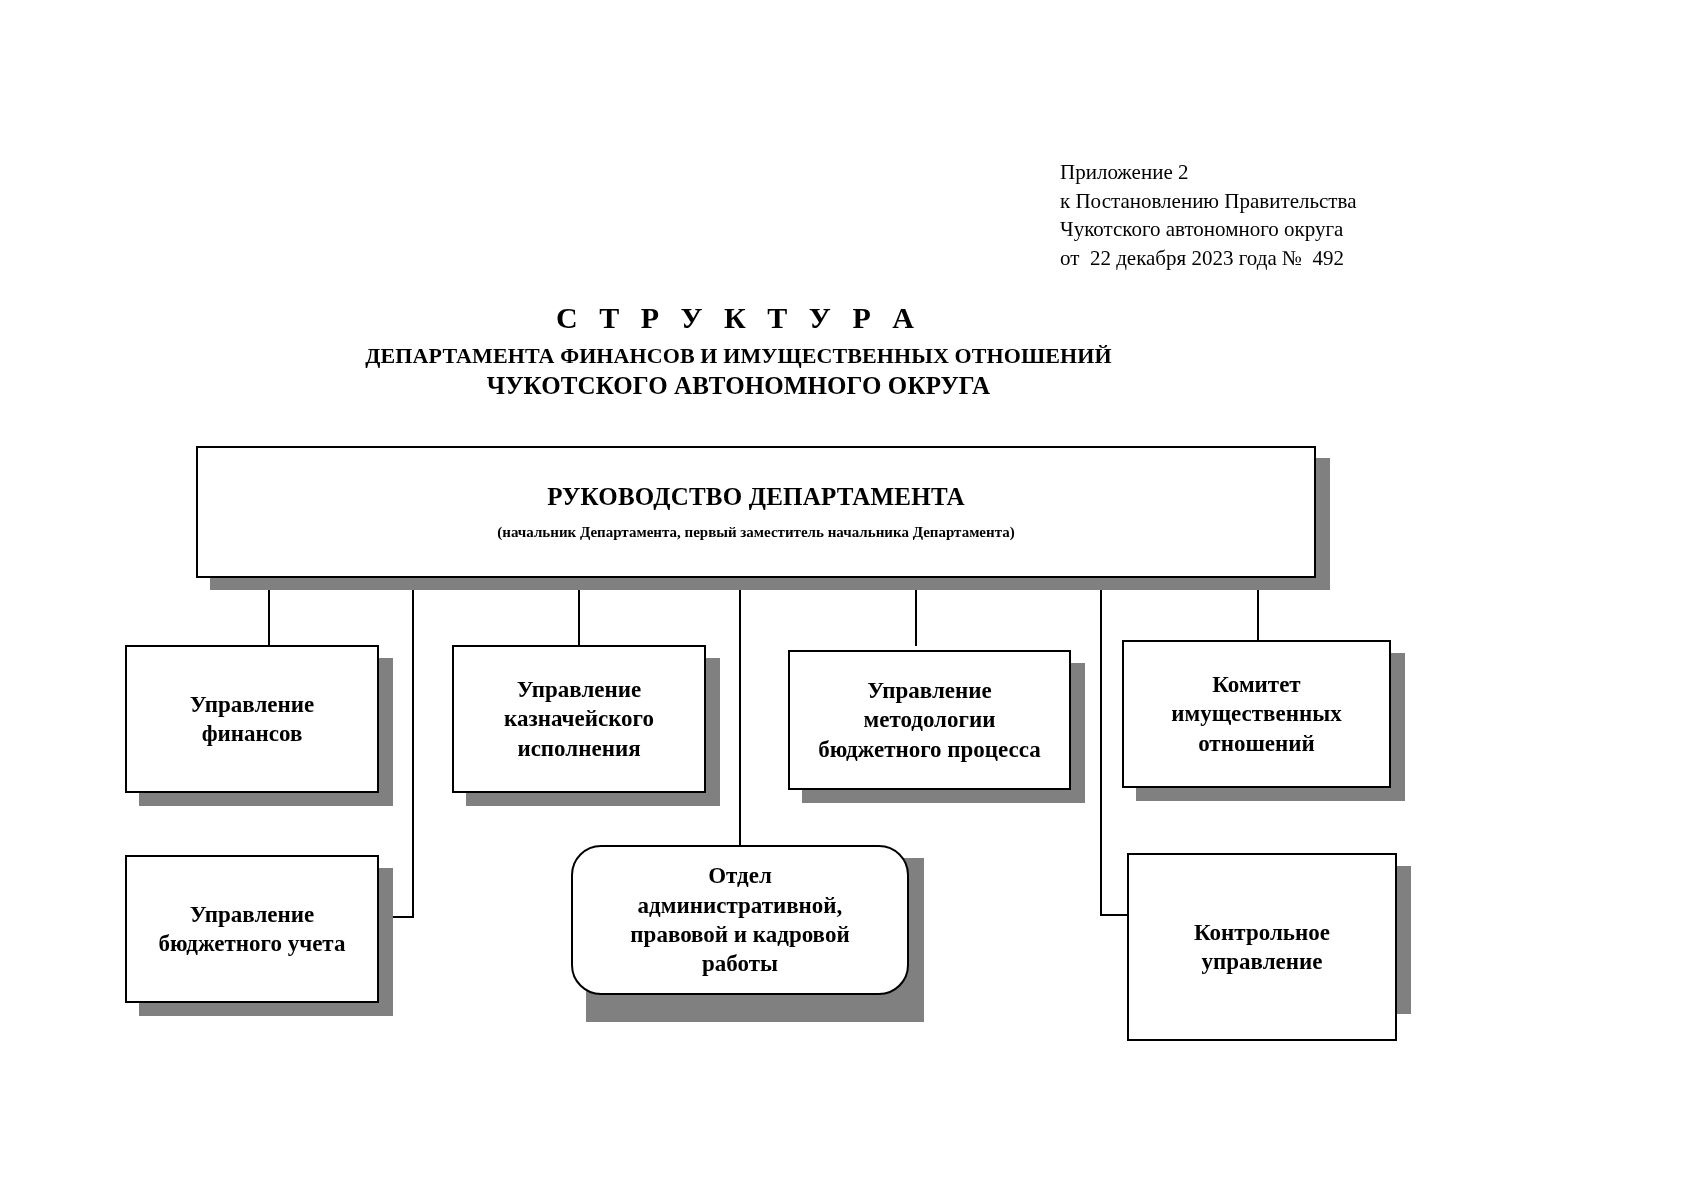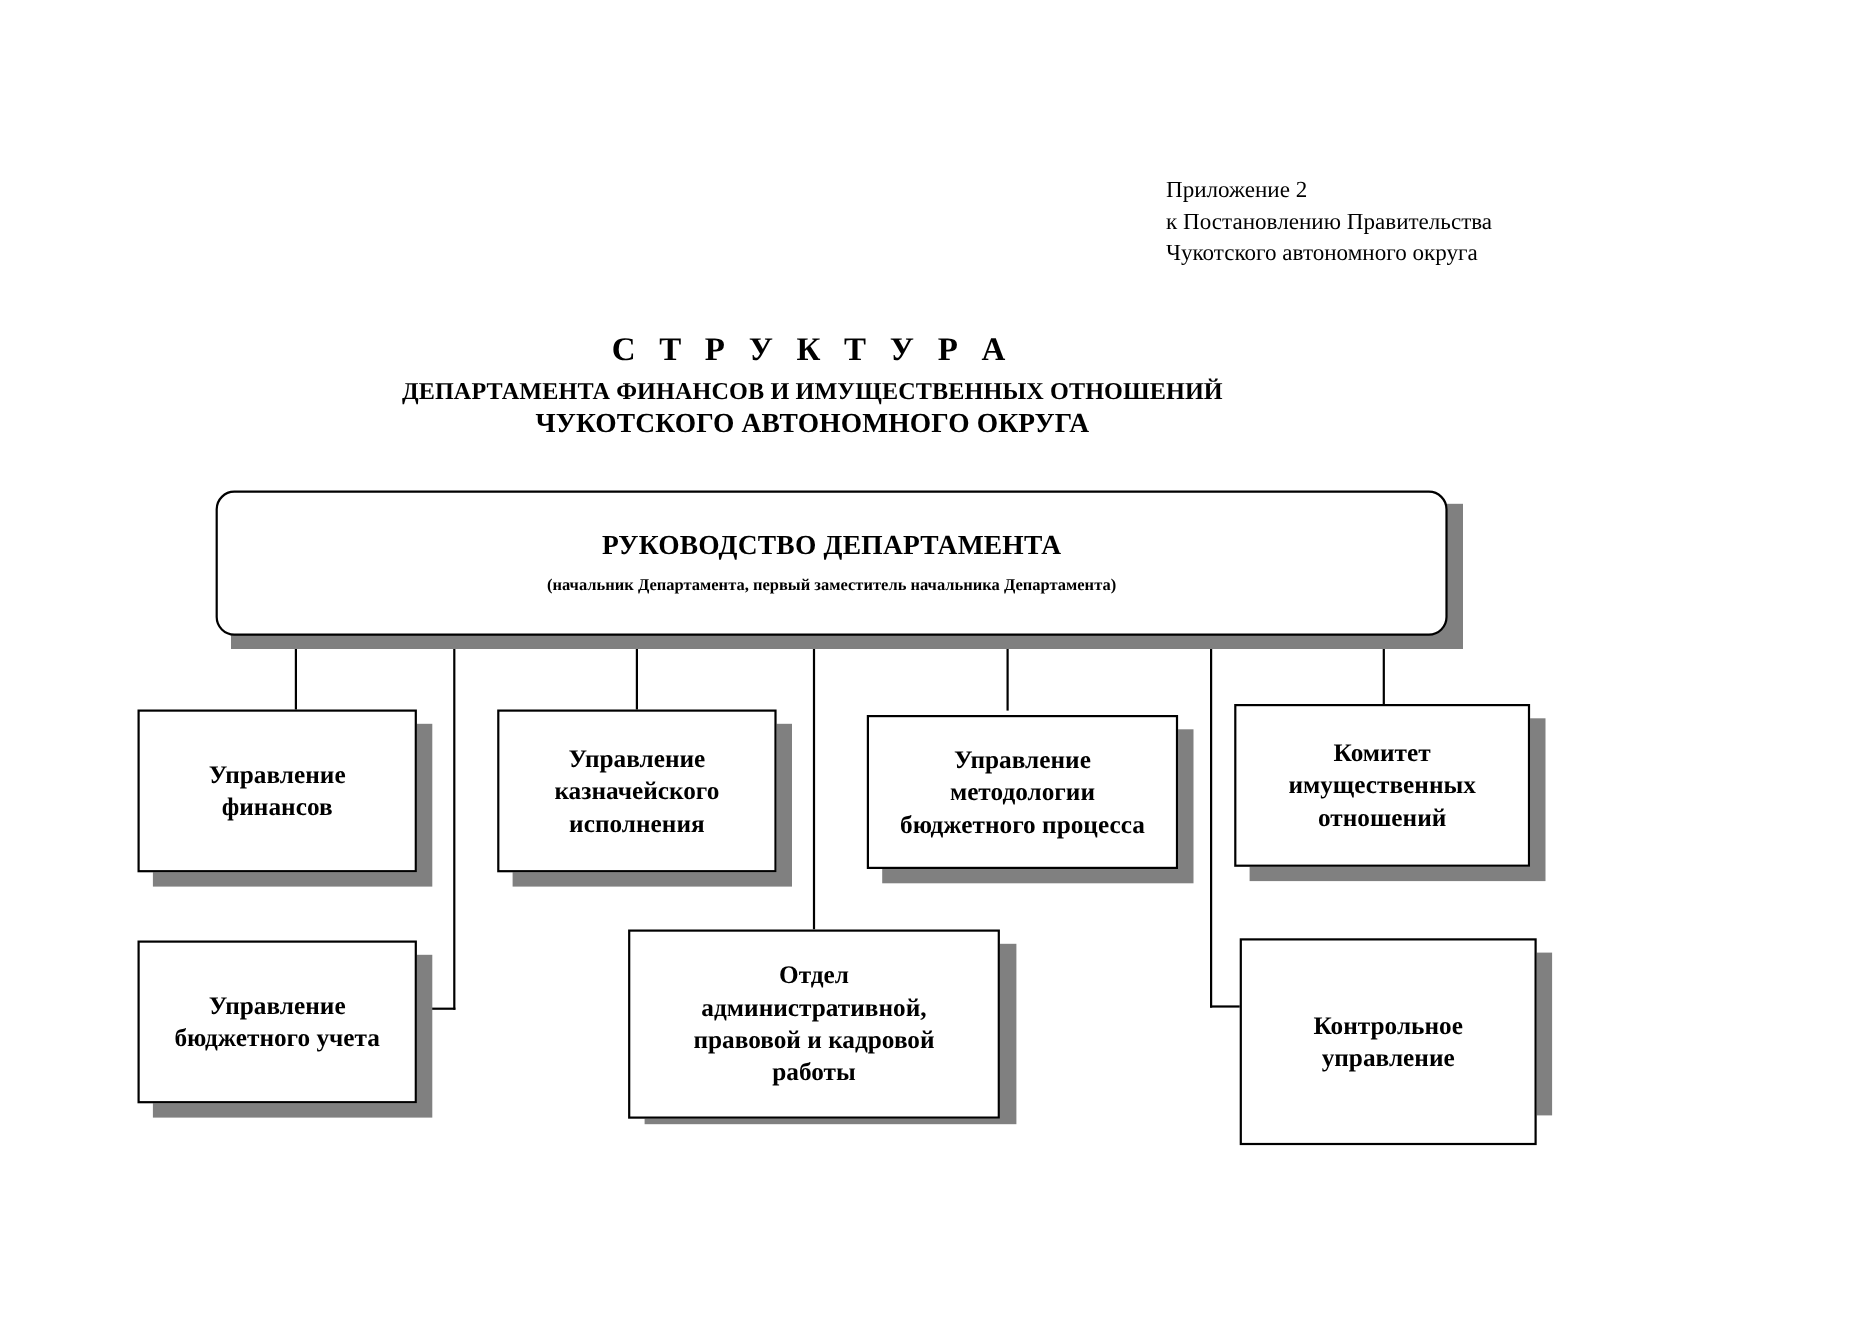--- a/index.html
+++ b/index.html
@@ -118,20 +118,21 @@
   }
   .node.child .label { font-size: 23px; }
 </style>
 </head>
 <body>
 
 <div id="appendix-note">
   <span class="ln">Приложение 2</span>
   <span class="ln">к Постановлению Правительства</span>
   <span class="ln">Чукотского автономного округа</span>
+  <span class="ln">от  22 декабря 2023 года №  492</span>
 </div>
 
 <div id="title-block">
   <span class="t1">С Т Р У К Т У Р А</span>
   <span class="t2">ДЕПАРТАМЕНТА ФИНАНСОВ И ИМУЩЕСТВЕННЫХ ОТНОШЕНИЙ</span>
   <span class="t3">ЧУКОТСКОГО АВТОНОМНОГО ОКРУГА</span>
 </div>
 
 <div id="chart">
 
@@ -139,21 +140,21 @@
   <div class="line vline" style="left:412px; top:590px; height:328px;"></div>
   <div class="line hline" style="left:374px; top:916px; width:40px;"></div>
   <div class="line vline" style="left:578px; top:590px; height:56px;"></div>
   <div class="line vline" style="left:739px; top:590px; height:255px;"></div>
   <div class="line vline" style="left:915px; top:590px; height:56px;"></div>
   <div class="line vline" style="left:1100px; top:590px; height:326px;"></div>
   <div class="line hline" style="left:1100px; top:914px; width:28px;"></div>
   <div class="line vline" style="left:1257px; top:590px; height:56px;"></div>
 
   <div class="shadow" style="left:210px; top:458px; width:1120px; height:132px;"></div>
-  <div class="node" id="node-root" style="left:196px; top:446px; width:1120px; height:132px; flex-direction:column;border-radius:17px;">
+  <div class="node" id="node-root" style="left:196px; top:446px; width:1120px; height:132px; flex-direction:column;">
     <span class="label l1">РУКОВОДСТВО  ДЕПАРТАМЕНТА</span>
     <span class="label l2">(начальник Департамента, первый заместитель начальника Департамента)</span>
   </div>
 
   <div class="shadow" style="left:139px; top:658px; width:254px; height:148px;"></div>
   <div class="node child" style="left:125px; top:645px; width:254px; height:148px;">
     <span class="label">Управление
 финансов</span>
   </div>
 
@@ -178,21 +179,21 @@
 отношений</span>
   </div>
 
   <div class="shadow" style="left:139px; top:868px; width:254px; height:148px;"></div>
   <div class="node child" style="left:125px; top:855px; width:254px; height:148px;">
     <span class="label">Управление
 бюджетного учета</span>
   </div>
 
   <div class="shadow" style="left:586px; top:858px; width:338px; height:164px;"></div>
-  <div class="node child" style="left:571px; top:845px; width:338px; height:172px;">
+  <div class="node child" style="left:571px; top:845px; width:338px; height:150px;border-radius:30px;">
     <span class="label">Отдел
 административной,
 правовой и кадровой
 работы</span>
   </div>
 
   <div class="shadow" style="left:1141px; top:866px; width:270px; height:148px;"></div>
   <div class="node child" style="left:1127px; top:853px; width:270px; height:188px;">
     <span class="label">Контрольное
 управление</span>

